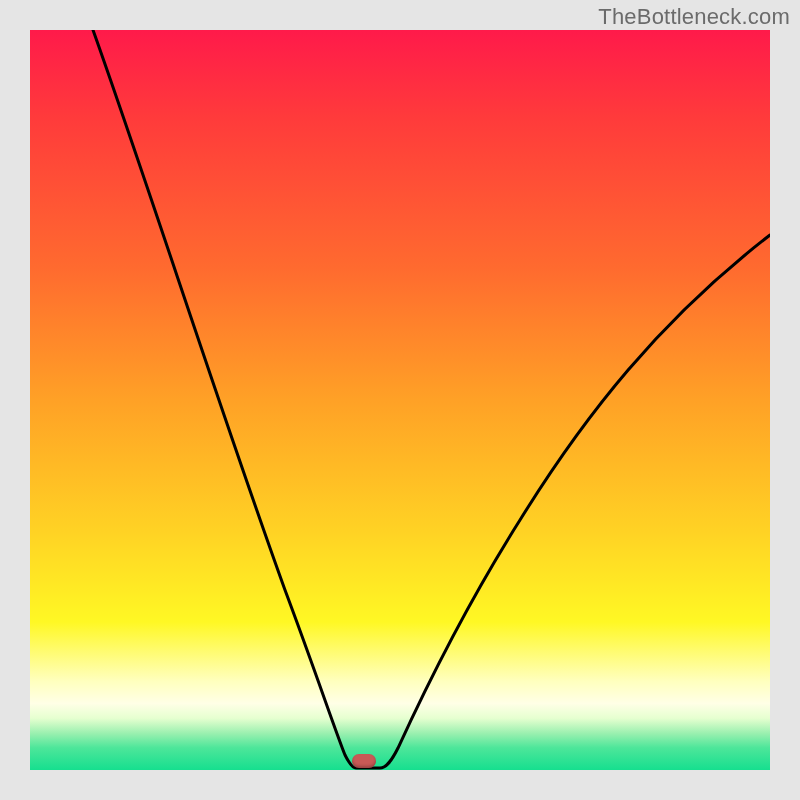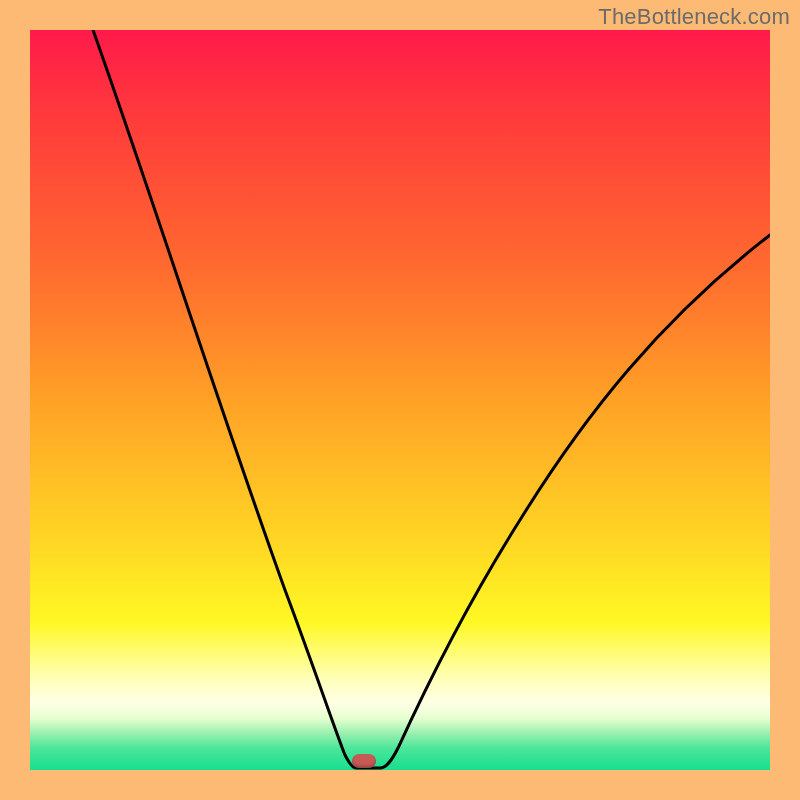--- a/index.html
+++ b/index.html
@@ -10,21 +10,21 @@
     background: #000;
     overflow: hidden;
     font-family: Arial, Helvetica, sans-serif;
   }
   .frame {
     position: absolute;
     left: 0;
     top: 0;
     width: 800px;
     height: 800px;
-    background: #fdba74;
+    background: #e5e5e5;
   }
   .plot-area {
     position: absolute;
     left: 30px;
     top: 30px;
     width: 740px;
     height: 740px;
     overflow: hidden;
   }
   .gradient {

